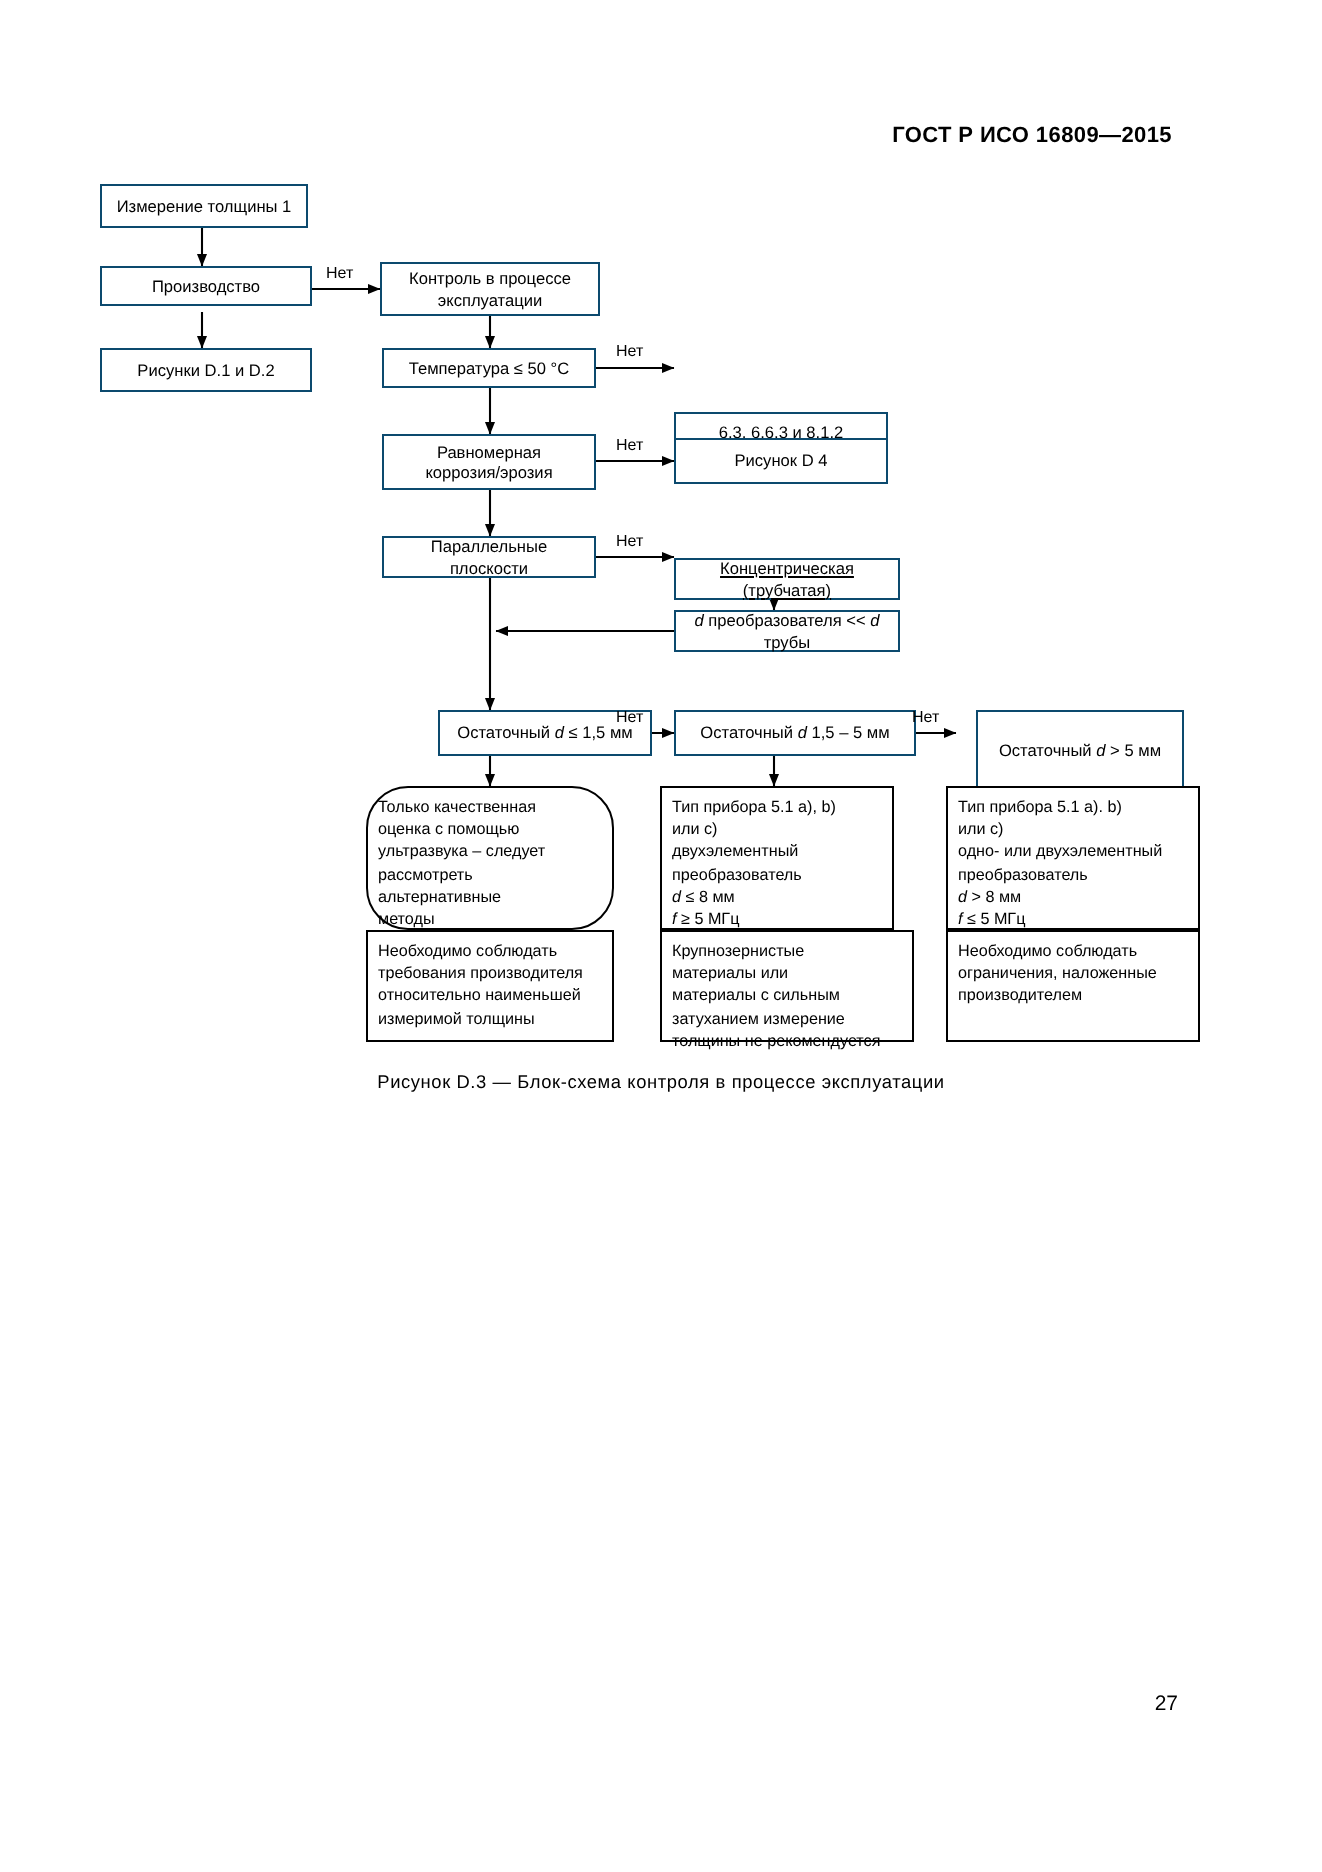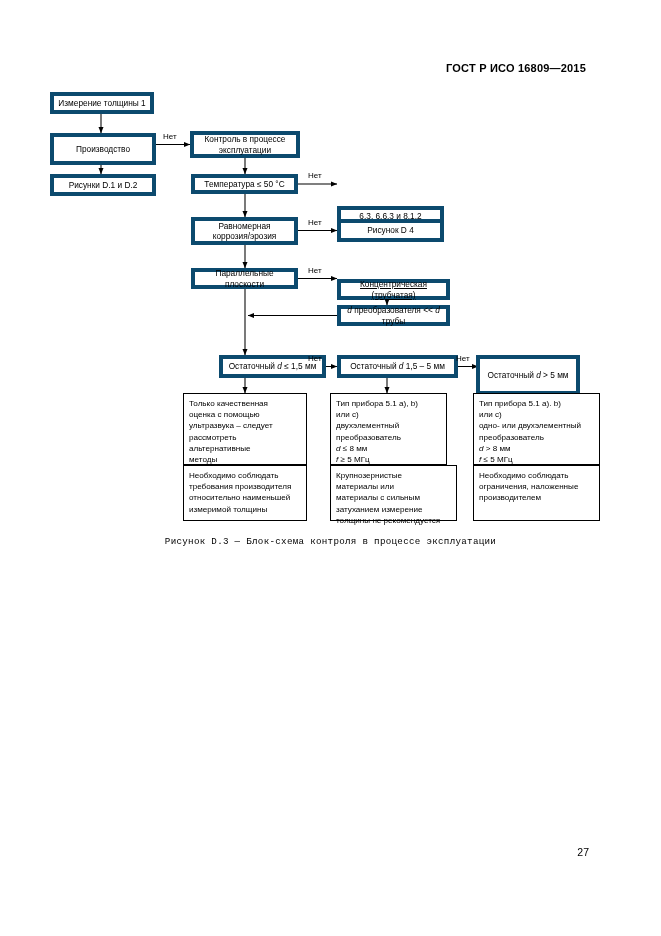--- a/index.html
+++ b/index.html
@@ -36,21 +36,21 @@
   .conn{
     position:absolute;left:0;top:0;
     width:661px;height:560px;
     pointer-events:none;
   }
 
   
   .node{
     position:absolute;
     box-sizing:border-box;
-    border:4px solid #0c4a6e;
+    border:1px solid #0c4a6e;
     background:#fff;
     font-size:8.3px;
     line-height:10.5px;
     text-align:center;
     display:flex;
     align-items:center;
     justify-content:center;
     padding:1px 3px;
     letter-spacing:0px;
   }
@@ -81,21 +81,20 @@
   i.v{font-style:italic;}
 
   
   .caption{
     position:absolute;
     left:0;right:0;
     top:536px;
     text-align:center;
     font-size:9.2px;
     letter-spacing:.3px;
-    font-family:Liberation Mono, monospace;
   }
 
   
   .page-number{
     position:absolute;
     right:72px;
     top:846px;
     font-size:10.5px;
   }
 </style>
@@ -149,21 +148,21 @@
         <path d="M387,378 L387,393"></path>
 
         <path d="M530,378 L530,393"></path>
       </g>
     </svg>
 
     <div class="node" style="left:50px;top:92px;width:104px;height:22px;">
       <span>Измерение толщины 1</span>
     </div>
 
-    <div class="node" style="left:50px;top:133px;width:106px;height:32px;">
+    <div class="node" style="left:50px;top:133px;width:106px;height:20px;">
       <span>Производство</span>
     </div>
 
     <div class="node" style="left:50px;top:174px;width:106px;height:22px;">
       <span>Рисунки D.1 и D.2</span>
     </div>
 
     <div class="node" style="left:190px;top:131px;width:110px;height:27px;">
       <span style="white-space:pre-line;">Контроль в процессе
 эксплуатации</span>
@@ -199,25 +198,25 @@
     </div>
 
     <div class="node" style="left:191px;top:355px;width:107px;height:23px;margin-left:28px;">
       <span>Остаточный <i class="v">d</i> ≤ 1,5 мм</span>
     </div>
 
     <div class="node" style="left:337px;top:355px;width:121px;height:23px;">
       <span>Остаточный <i class="v">d</i> 1,5 – 5 мм</span>
     </div>
 
-    <div class="node" style="left:476px;top:355px;width:104px;height:40px;">
+    <div class="node" style="left:488px;top:355px;width:104px;height:40px;">
       <span>Остаточный <i class="v">d</i> &gt; 5 мм</span>
     </div>
 
-    <div class="panel" style="left:183px;top:393px;width:124px;height:72px;">Только качественная
+    <div class="panel" style="left:183px;top:393px;width:124px;height:72px;border-radius:21px;">Только качественная
 оценка с помощью
 ультразвука – следует
 рассмотреть
 альтернативные
 методы</div>
 
     <div class="panel" style="left:183px;top:465px;width:124px;height:56px;">Необходимо соблюдать
 требования производителя
 относительно наименьшей
 измеримой толщины</div>

